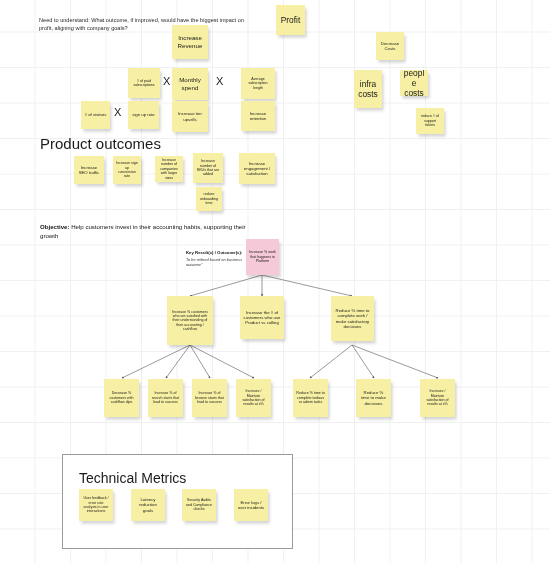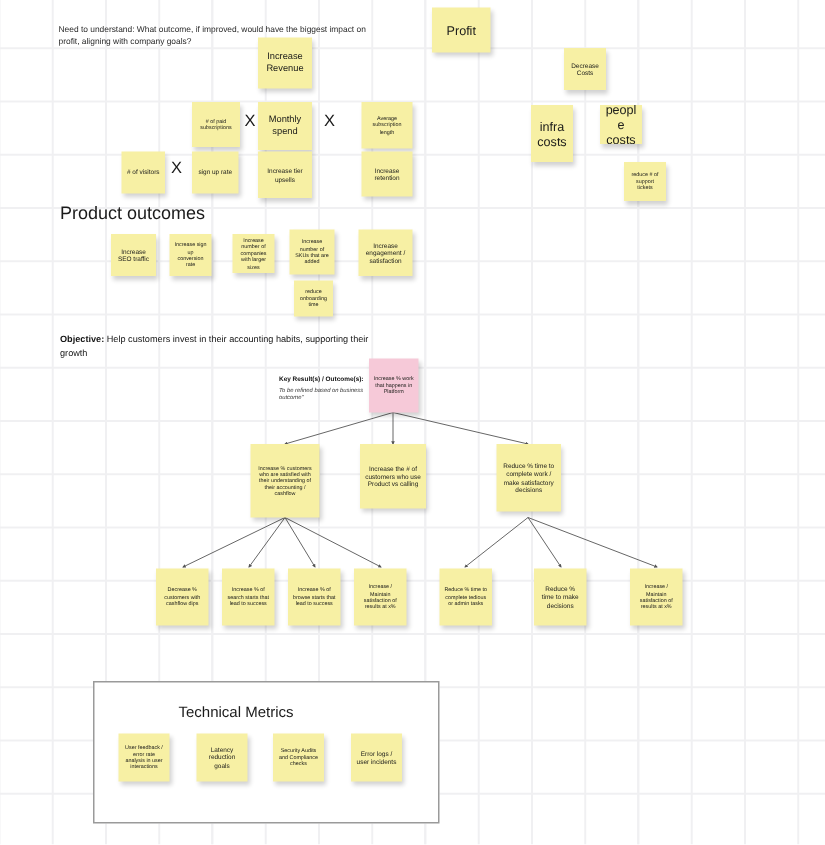--- a/index.html
+++ b/index.html
@@ -71,21 +71,21 @@
   }
   .h-sub {
     position: absolute;
     font-size: 5.6px;
     color: #2a2a2a;
     line-height: 1.5;
     width: 215px;
   }
   .h-section {
     position: absolute;
-    font-size: 12px;
+    font-size: 15px;
     color: #1b1b1b;
     white-space: nowrap;
   }
   .objective {
     position: absolute;
     font-size: 6.1px;
     color: #141414;
     line-height: 1.55;
     width: 215px;
   }
@@ -115,24 +115,23 @@
   }
   
   .frame {
     position: absolute;
     border: 1px solid #9a9a9a;
     background: #ffffff;
     box-sizing: border-box;
   }
   .frame-title {
     position: absolute;
-    font-size: 10px;
+    font-size: 14px;
     color: #1b1b1b;
     white-space: nowrap;
-    margin-left: 40px;
   }
 </style>
 </head>
 <body>
 
 <div id="board">
 
   <svg class="svg-layer" viewBox="0 0 550 563">
     <defs>
       <marker id="arrowhead" markerWidth="4" markerHeight="4" refX="3" refY="2" orient="auto">
@@ -175,21 +174,21 @@
   <div class="note sz-sm" style="left:81px; top:101px; width:29px; height:28px;"># of visitors</div>
 
   <div class="x-mark" style="left:114px; top:106px;">X</div>
 
   <div class="note sz-sm" style="left:128px; top:101px; width:31px; height:28px;">sign up rate</div>
 
   <div class="note sz-sm" style="left:172px; top:101px; width:36px; height:31px;">Increase tier upsells</div>
 
   <div class="note sz-sm" style="left:241px; top:101px; width:34px; height:30px;">Increase retention</div>
 
-  <div class="note sz-lg" style="left:288px; top:5px; width:39px; height:30px;">Profit</div>
+  <div class="note sz-lg" style="left:276px; top:5px; width:29px; height:30px;">Profit</div>
 
   <div class="note sz-sm" style="left:376px; top:32px; width:28px; height:28px;">Decrease Costs</div>
 
   <div class="note sz-lg" style="left:354px; top:70px; width:28px; height:38px;">infra costs</div>
 
   <div class="note sz-lg" style="left:400px; top:70px; width:28px; height:26px;">people costs</div>
 
   <div class="note sz-xs" style="left:416px; top:108px; width:28px; height:26px;">reduce # of support tickets</div>
 
   <div class="note sz-sm" style="left:74px; top:156px; width:30px; height:28px;">Increase SEO traffic</div>

